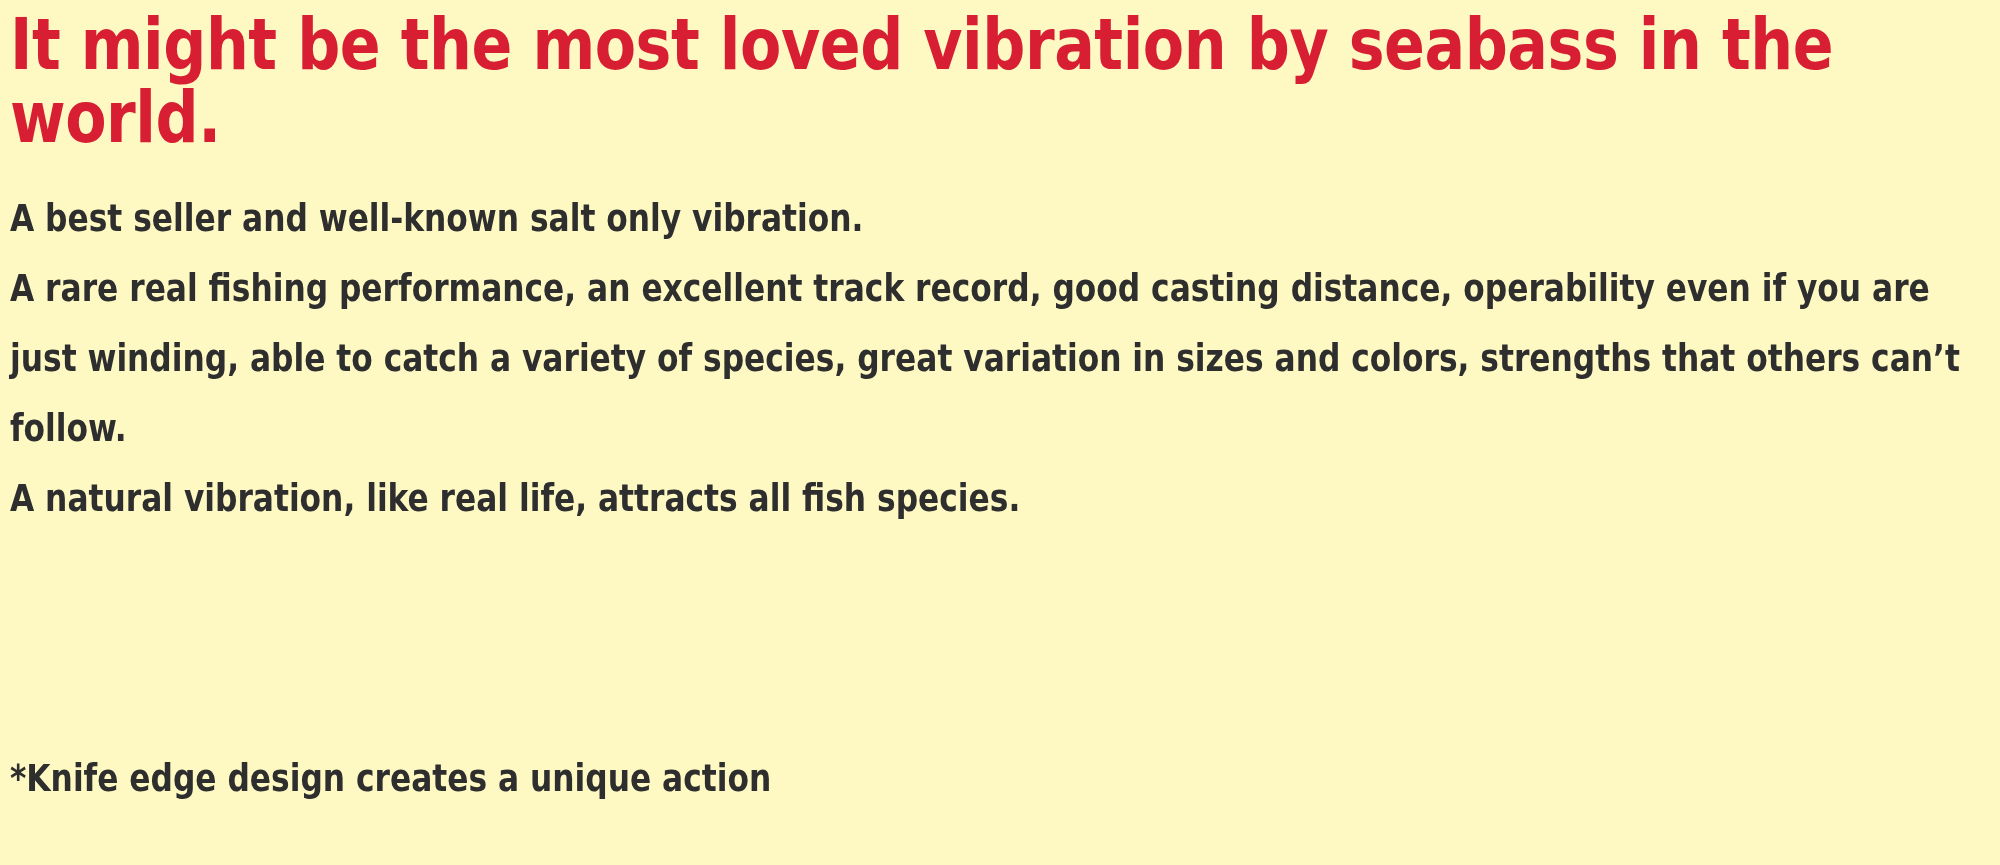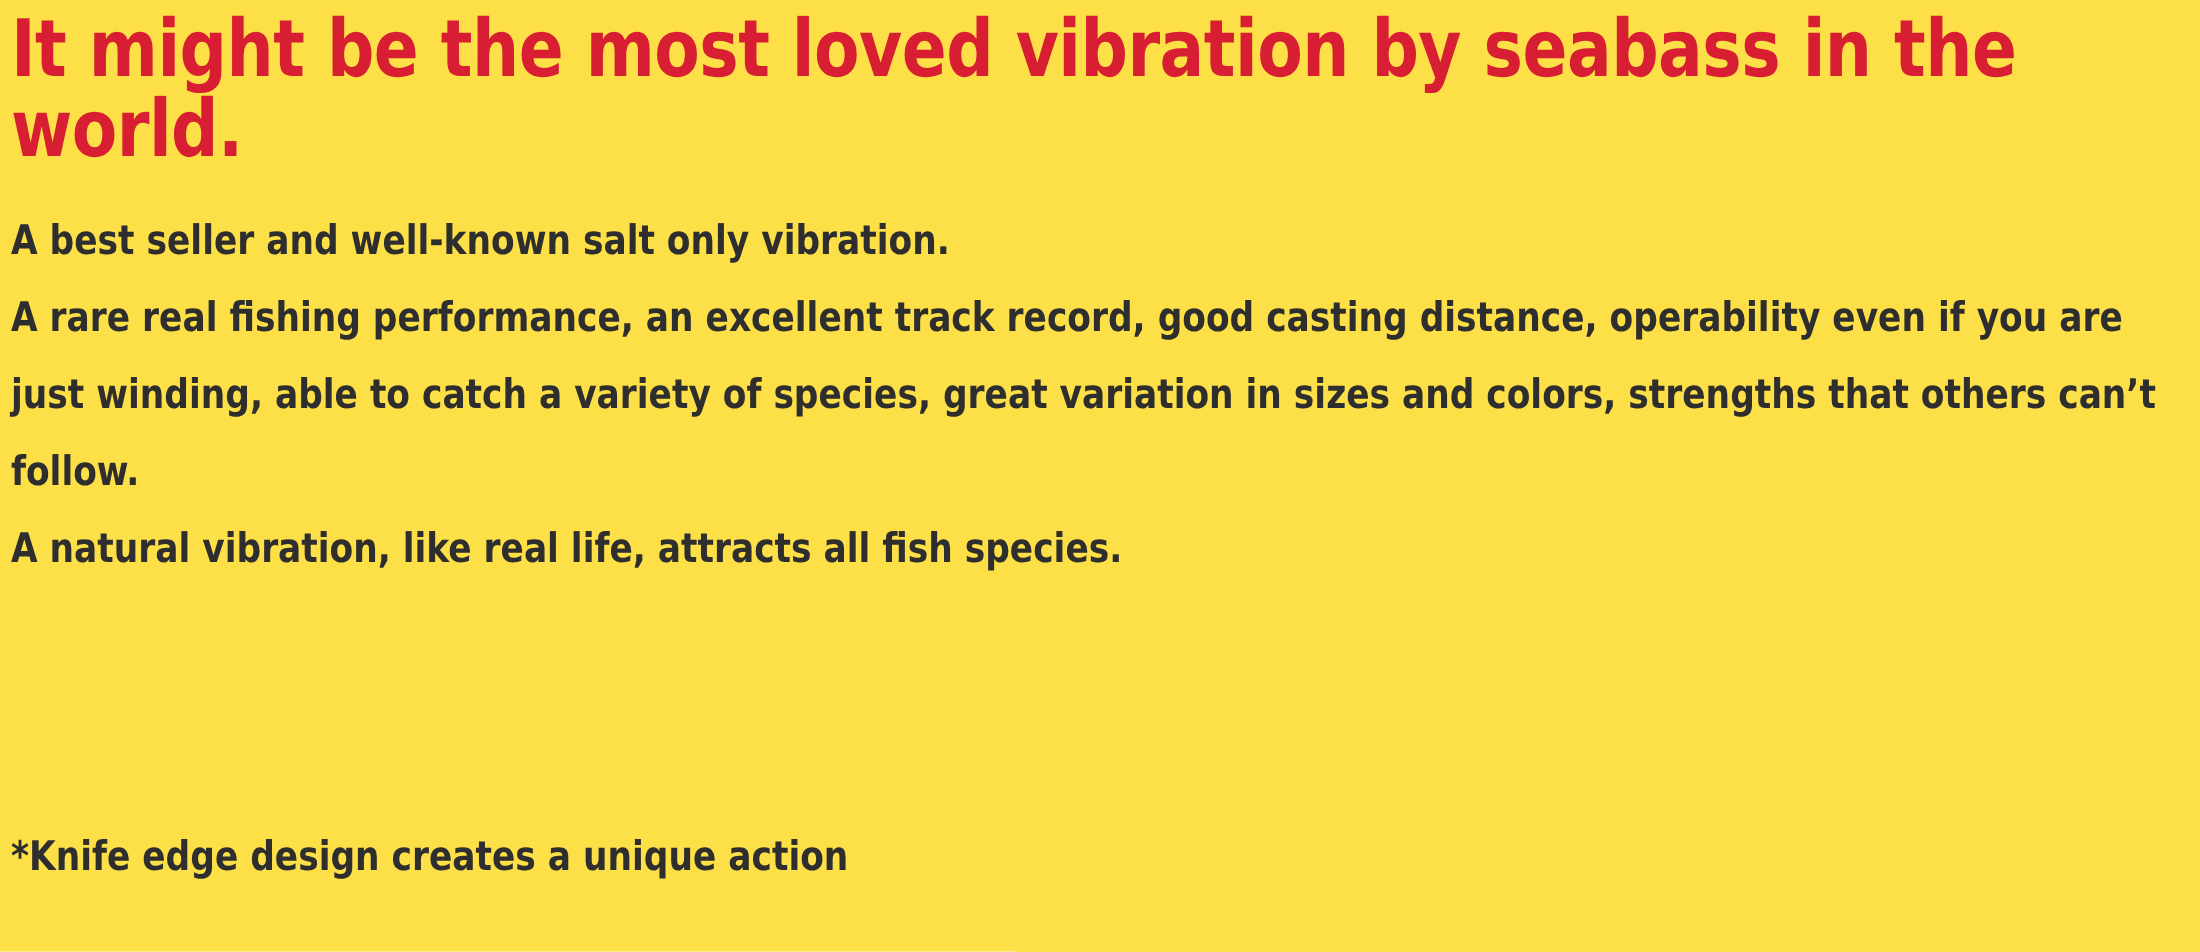--- a/index.html
+++ b/index.html
@@ -62,21 +62,21 @@
   .bullet-block { margin-top: 70px; }
 
   .body-line {
     display: block;
     white-space: pre-wrap;
   }
 </style>
 </head>
 <body style="background: rgb(255, 255, 255);">
 
-<div class="page" style="background: #fde047;">
+<div class="page" style="background: #fef9c3;">
 
   <h1 class="product-heading" style="color: rgb(216, 30, 51);">It might be the most loved vibration by seabass in the world.</h1>
 
   <p class="body-block para-intro" style="color: rgb(46, 46, 46);">A best seller and well-known salt only vibration.</p>
 
   <p class="body-block para-detail" style="color: rgb(46, 46, 46);">A rare real fishing performance, an excellent track record, good casting distance, operability even if you are just winding, able to catch a variety of species, great variation in sizes and colors, strengths that others can’t follow.</p>
 
   <p class="body-block para-natural" style="color: rgb(46, 46, 46);">A natural vibration, like real life, attracts all fish species.</p>
 
   <div class="body-block bullet-block" style="color: rgb(46, 46, 46);">

